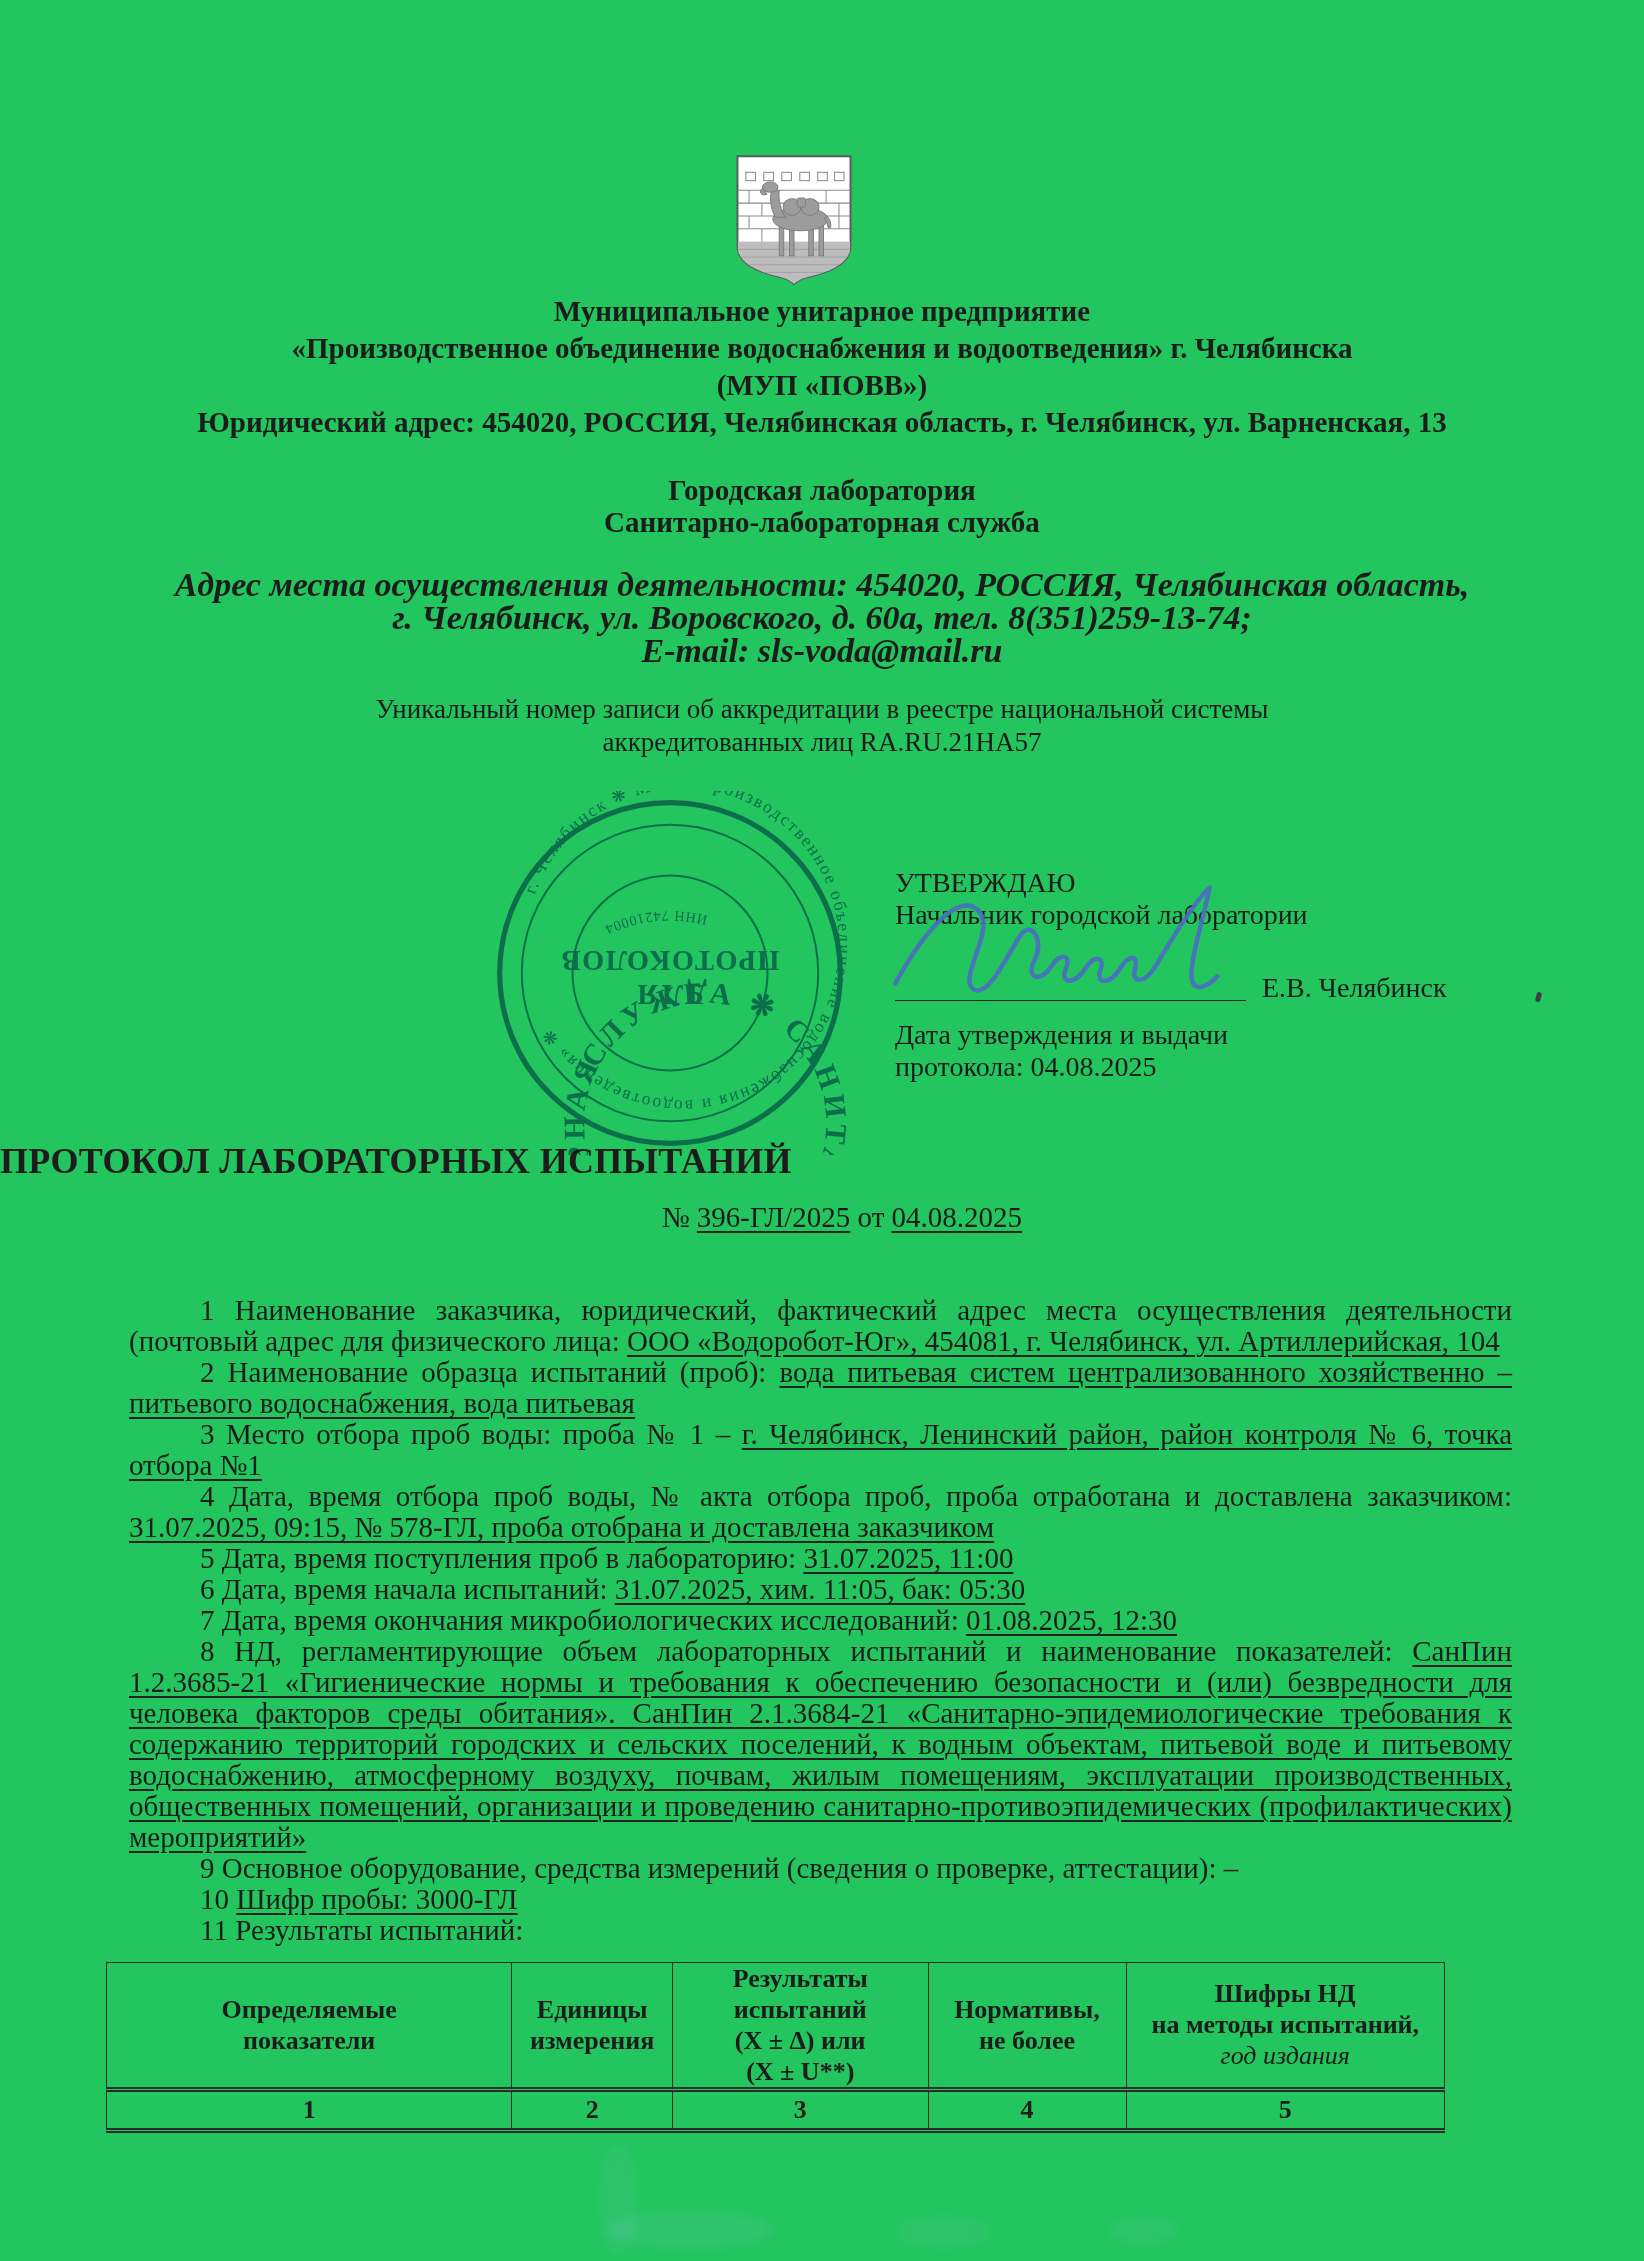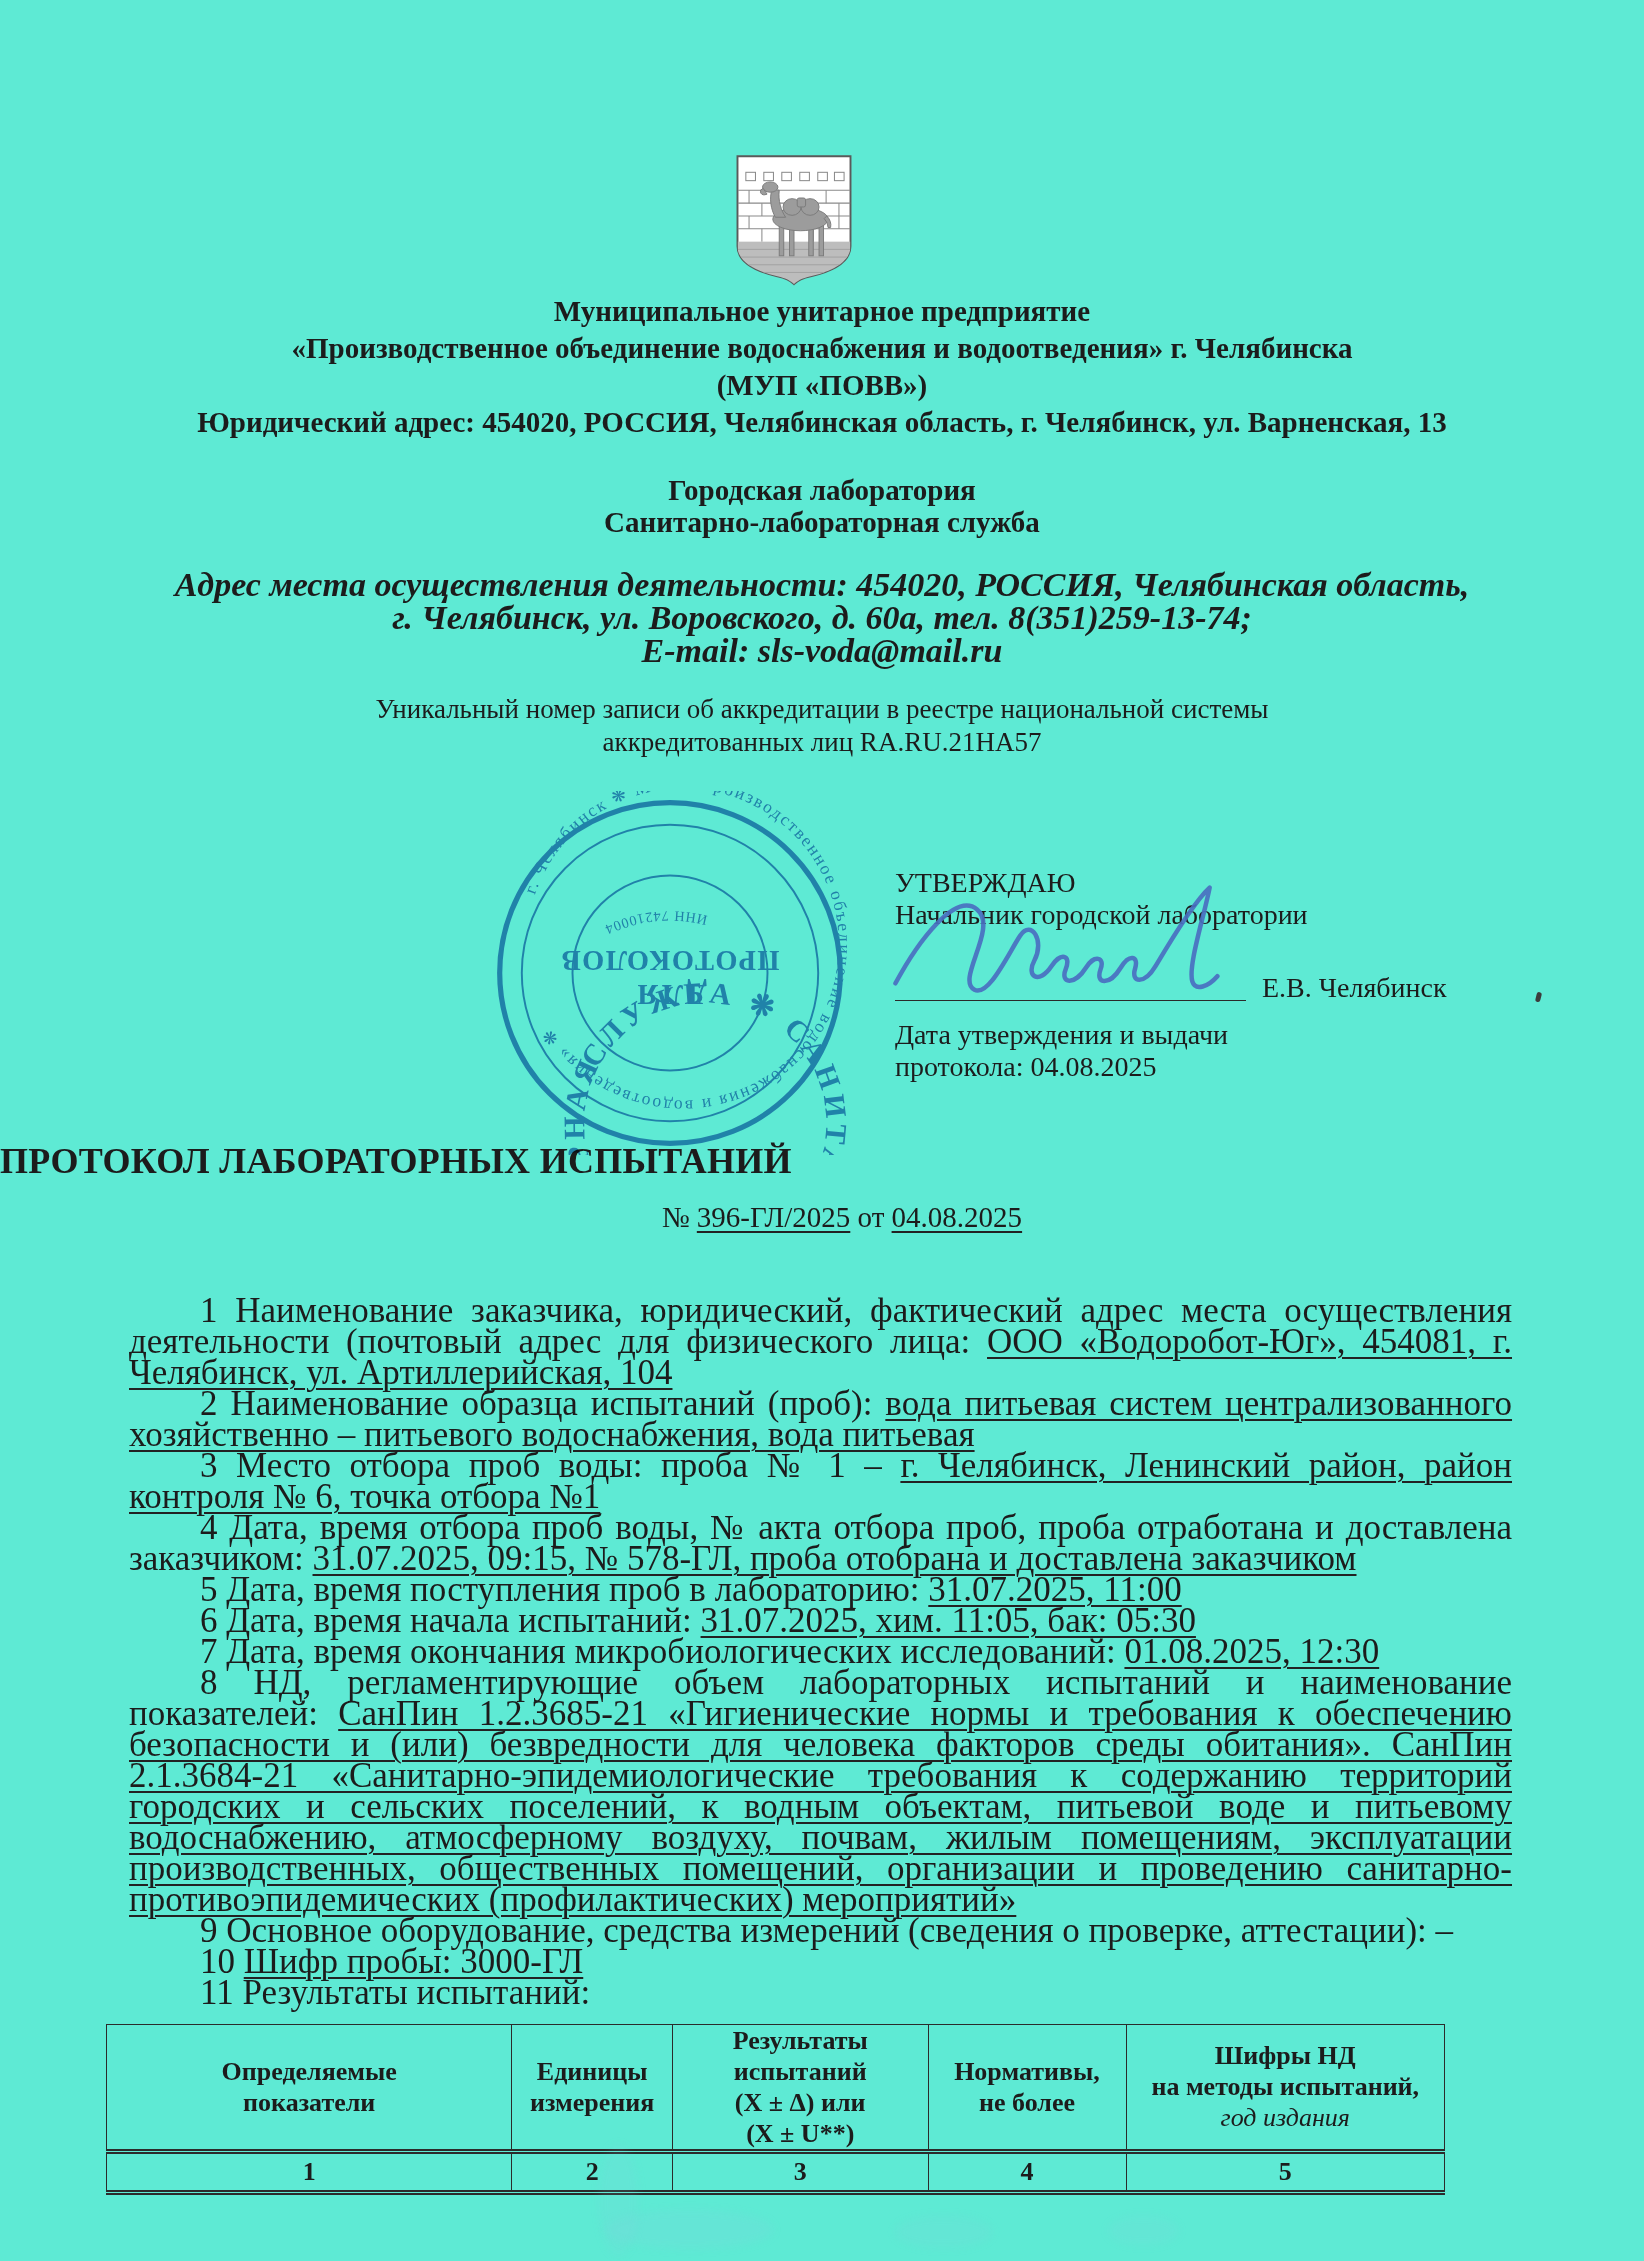--- a/index.html
+++ b/index.html
@@ -1,19 +1,19 @@
 <!DOCTYPE html>
 <html lang="ru" style="font-size:10.3px"><head>
 <meta charset="utf-8">
 <style>
   html,body{margin:0;padding:0;background:#d9d9d9;}
   .page{
     position:relative;
     width:1644px;height:2261px;
-    background:#5eead4;
+    background:#22c55e;
     font-family:"Liberation Serif","DejaVu Serif",serif;
     color:#1c1c1c;
     overflow:hidden;
     box-sizing:border-box;
     padding-top:293px;
   }
   .ctr{text-align:center;}
 
   
   .coat{position:absolute;left:733px;top:153px;width:122px;height:133px;}
@@ -33,21 +33,21 @@
   .date-lines{margin-top:9px;}
 
   
   .stamp{position:absolute;left:488px;top:791px;width:364px;height:364px;opacity:.88;mix-blend-mode:multiply;}
 
   
   .doc-title{margin-top:58px;font-size:36px;line-height:41px;font-weight:bold;letter-spacing:0.3px;text-align:left;}
   .num-line{margin-top:19.3px;font-size:29px;line-height:33px;text-align:center;padding-left:40px;}
 
   
-  .items{margin:61px 132px 0 129px;font-size:35px;line-height:31px;text-align:justify;}
+  .items{margin:61px 132px 0 129px;font-size:29px;line-height:31px;text-align:justify;}
   .items p{margin:0;text-indent:71px;}
   .u{text-decoration:underline;text-decoration-thickness:1.9px;text-underline-offset:3.9px;text-decoration-color:#222;}
 
   
   .res-table{margin:15.5px 0 0 106px;width:1339px;border-collapse:collapse;table-layout:fixed;
              font-size:26px;line-height:31px;}
   .res-table td{border-right:1.9px solid #2b2b2b;border-left:1.9px solid #2b2b2b;
                 text-align:center;vertical-align:middle;padding:0;}
   .res-table{border:1.9px solid #2b2b2b;}
   .res-table tr.hdr td{height:115px;font-weight:bold;border-bottom:5.2px double #2b2b2b;}

